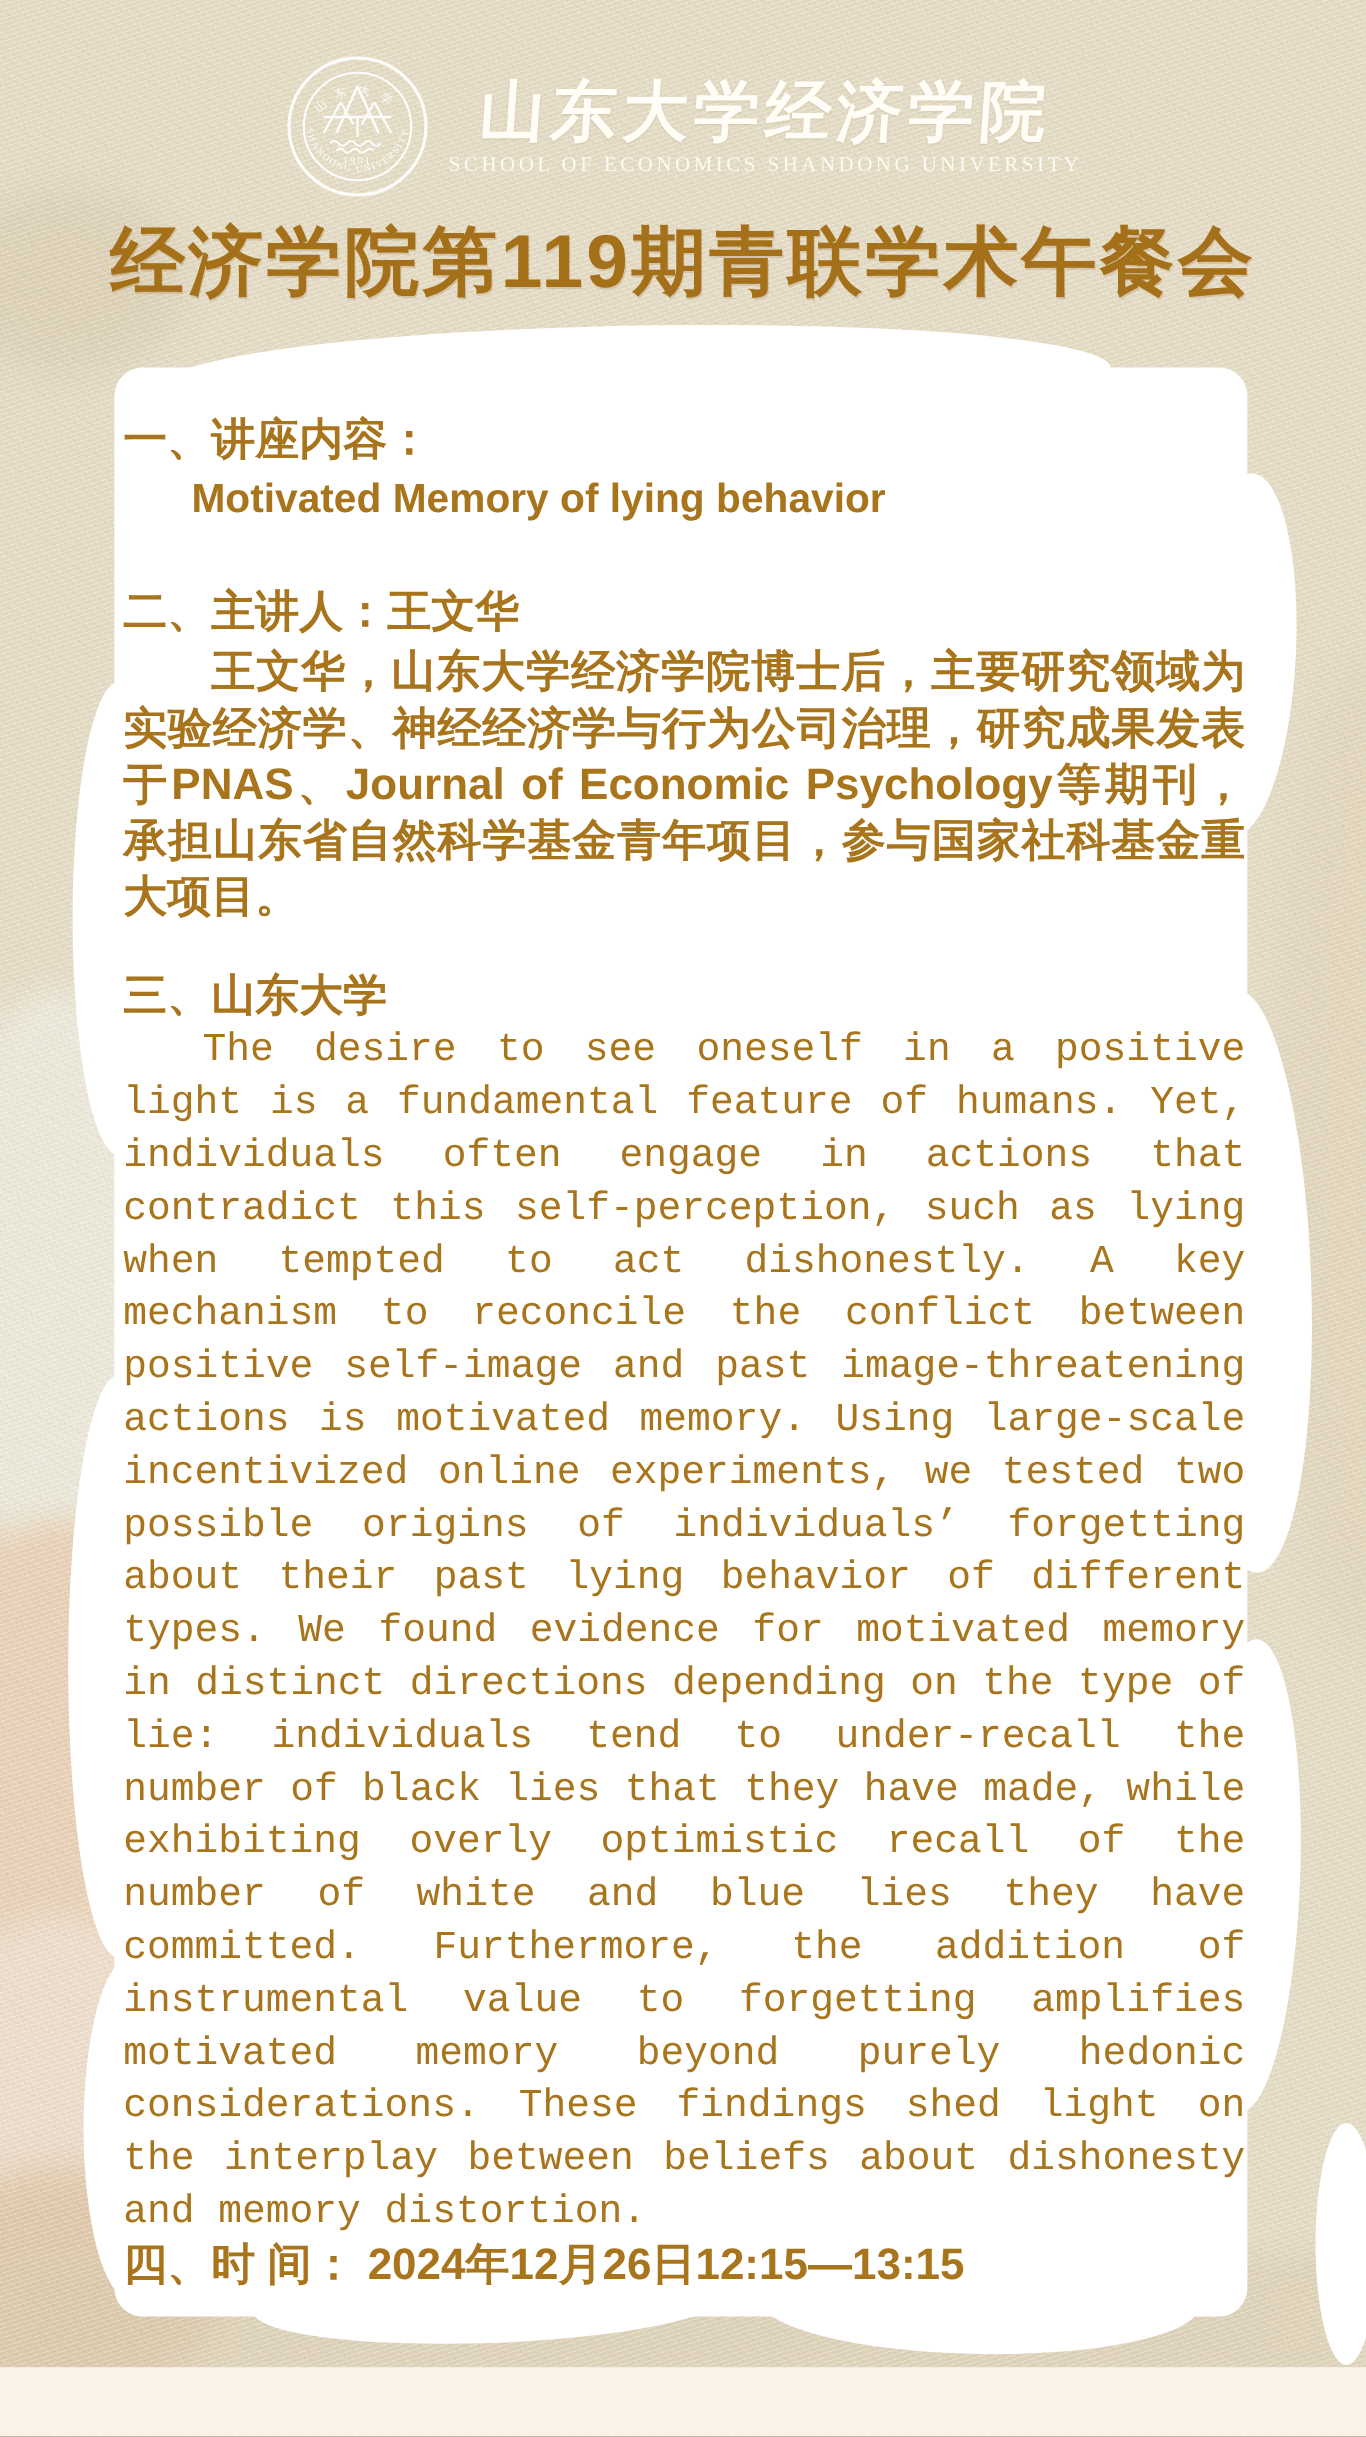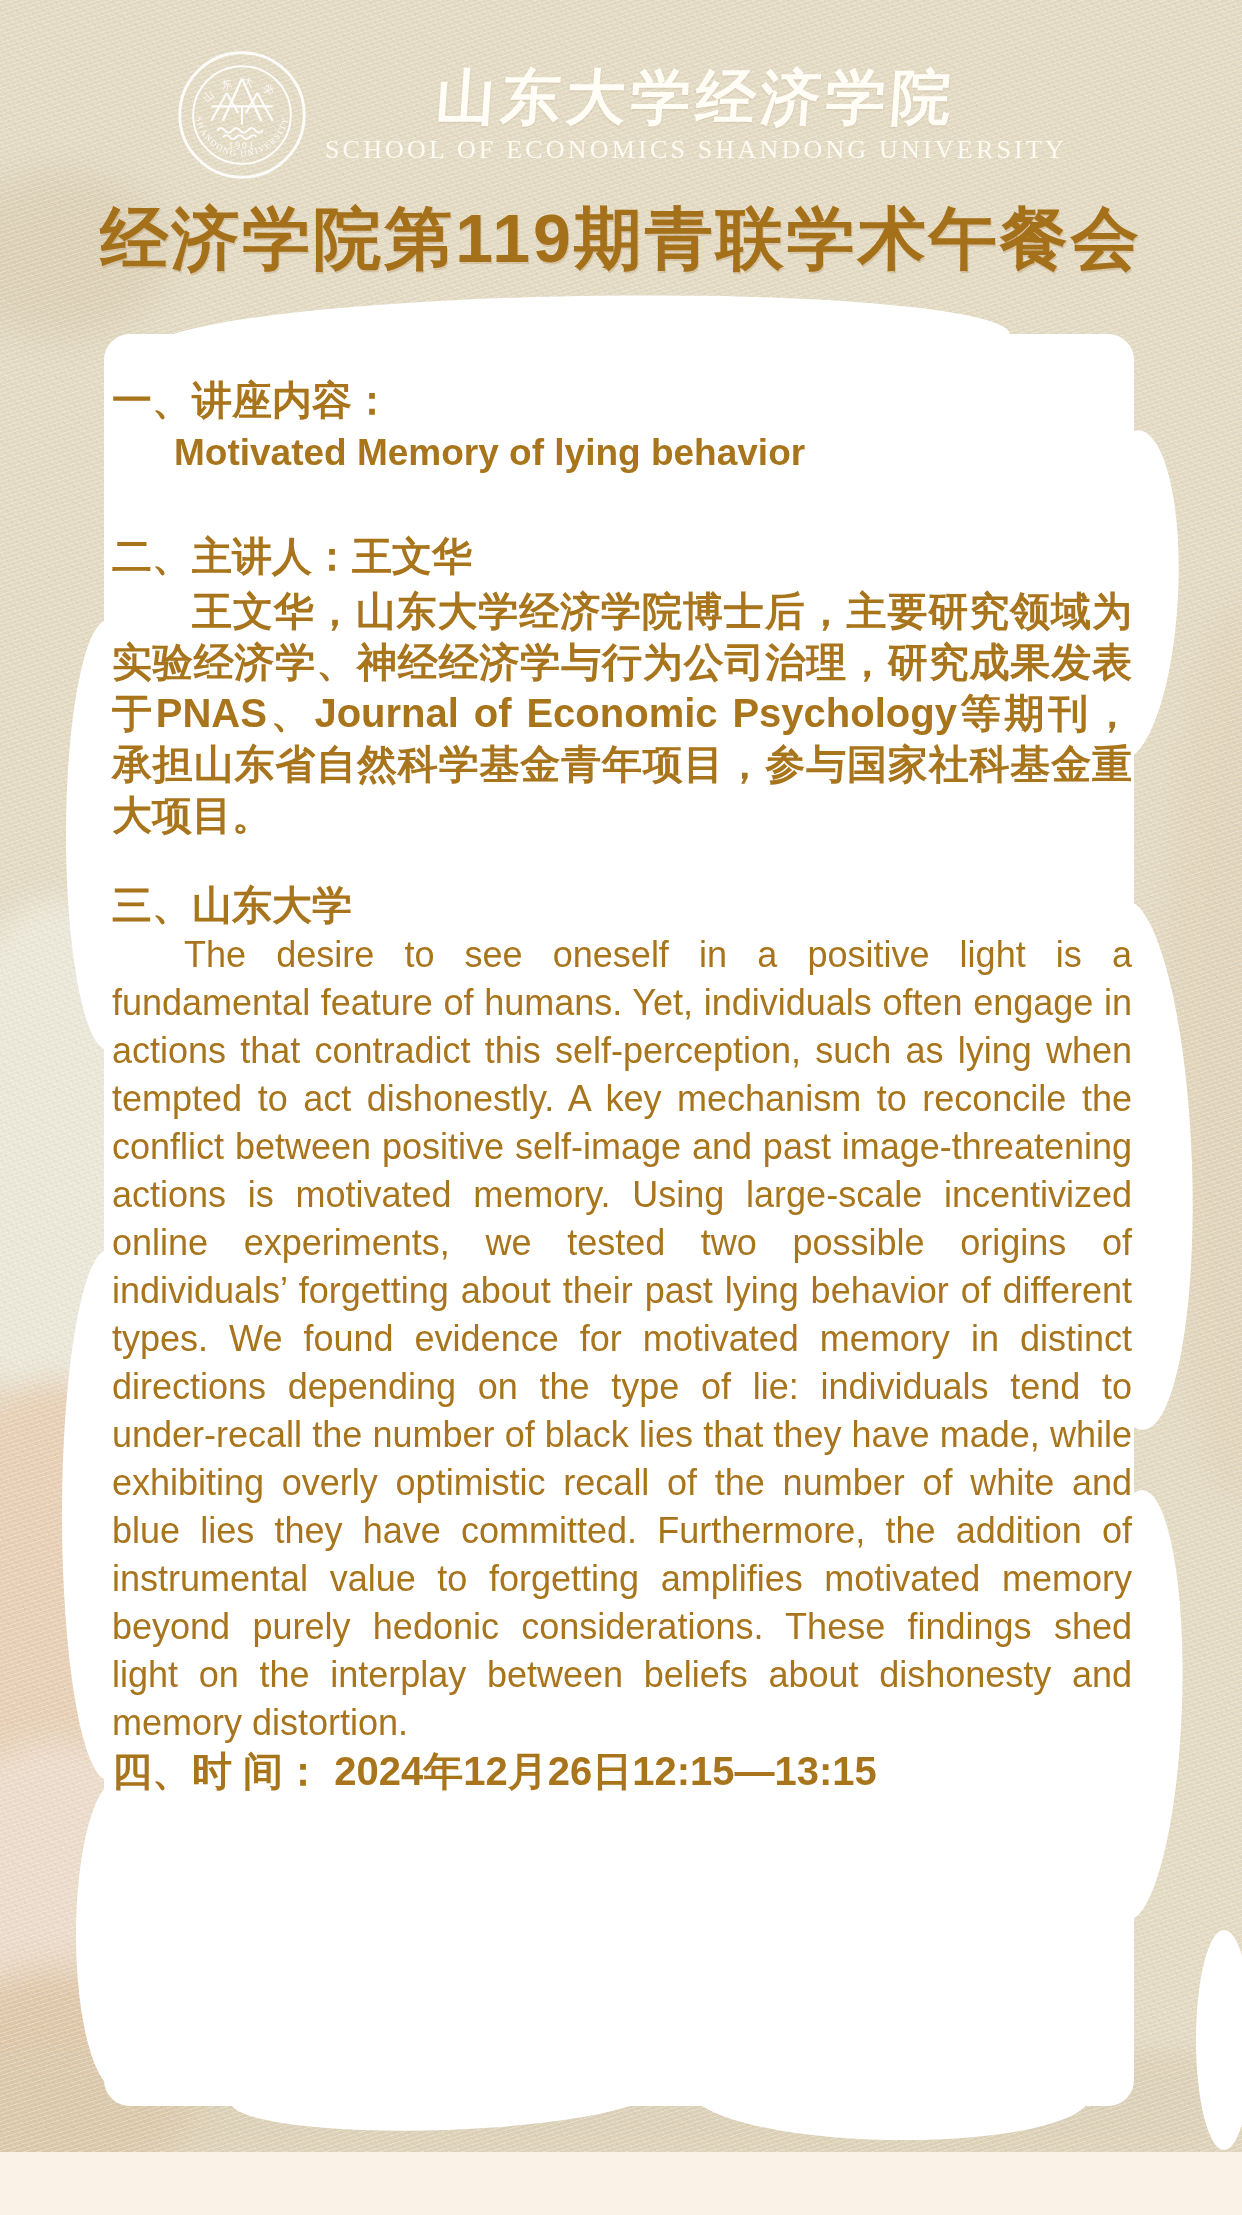--- a/index.html
+++ b/index.html
@@ -51,21 +51,21 @@
   }
   .seal{width:134px;height:134px;opacity:.92;}
   .org-names{display:flex;flex-direction:column;align-items:center;}
   .org-cn{
     font-size:60px;font-weight:bold;color:#fffdf6;letter-spacing:5px;
     transform:skewX(-4deg);text-shadow:0 1px 2px rgba(180,160,120,0.35);
     line-height:1.1;white-space:nowrap;
   }
   .org-en{
     font-family:"Liberation Serif", serif;
-    font-size:26px;letter-spacing:3.2px;color:#fdfaf2;margin-top:4px;
+    font-size:19px;letter-spacing:3.2px;color:#fdfaf2;margin-top:4px;
     white-space:nowrap;
   }
   
   .title{
     position:absolute;top:196px;left:0;width:1242px;z-index:6;
     text-align:center;font-size:68px;font-weight:900;color:#a5701a;
     letter-spacing:3px;line-height:1.25;margin:0;
     text-shadow:1px 2px 0 rgba(140,85,15,0.18);
     white-space:nowrap;
   }
@@ -81,21 +81,21 @@
   .s1 h2{margin-top:20px;}
   .topic{font-size:37px;line-height:50px;margin:4px 0 0 62px;font-weight:700;}
   .s2 h2{margin-top:54px;}
   .bio{
     font-size:40px;line-height:51px;margin:6px 0 0 0;
     text-align:justify;text-indent:2em;font-weight:600;
   }
   .s3 h2{margin-top:40px;}
   .abstract{
     font-size:36px;line-height:48px;margin:2px 0 0 0;
-    text-align:justify;text-indent:2em;font-weight:500;
+    text-align:justify;text-indent:2em;font-weight:500;font-family:Liberation Mono, monospace;
   }
   .s4 h2{}
   .s5 h2{margin-top:64px;}
 </style>
 </head>
 <body>
 
 <div class="poster">
 
   <div class="wash wash-1"></div>

